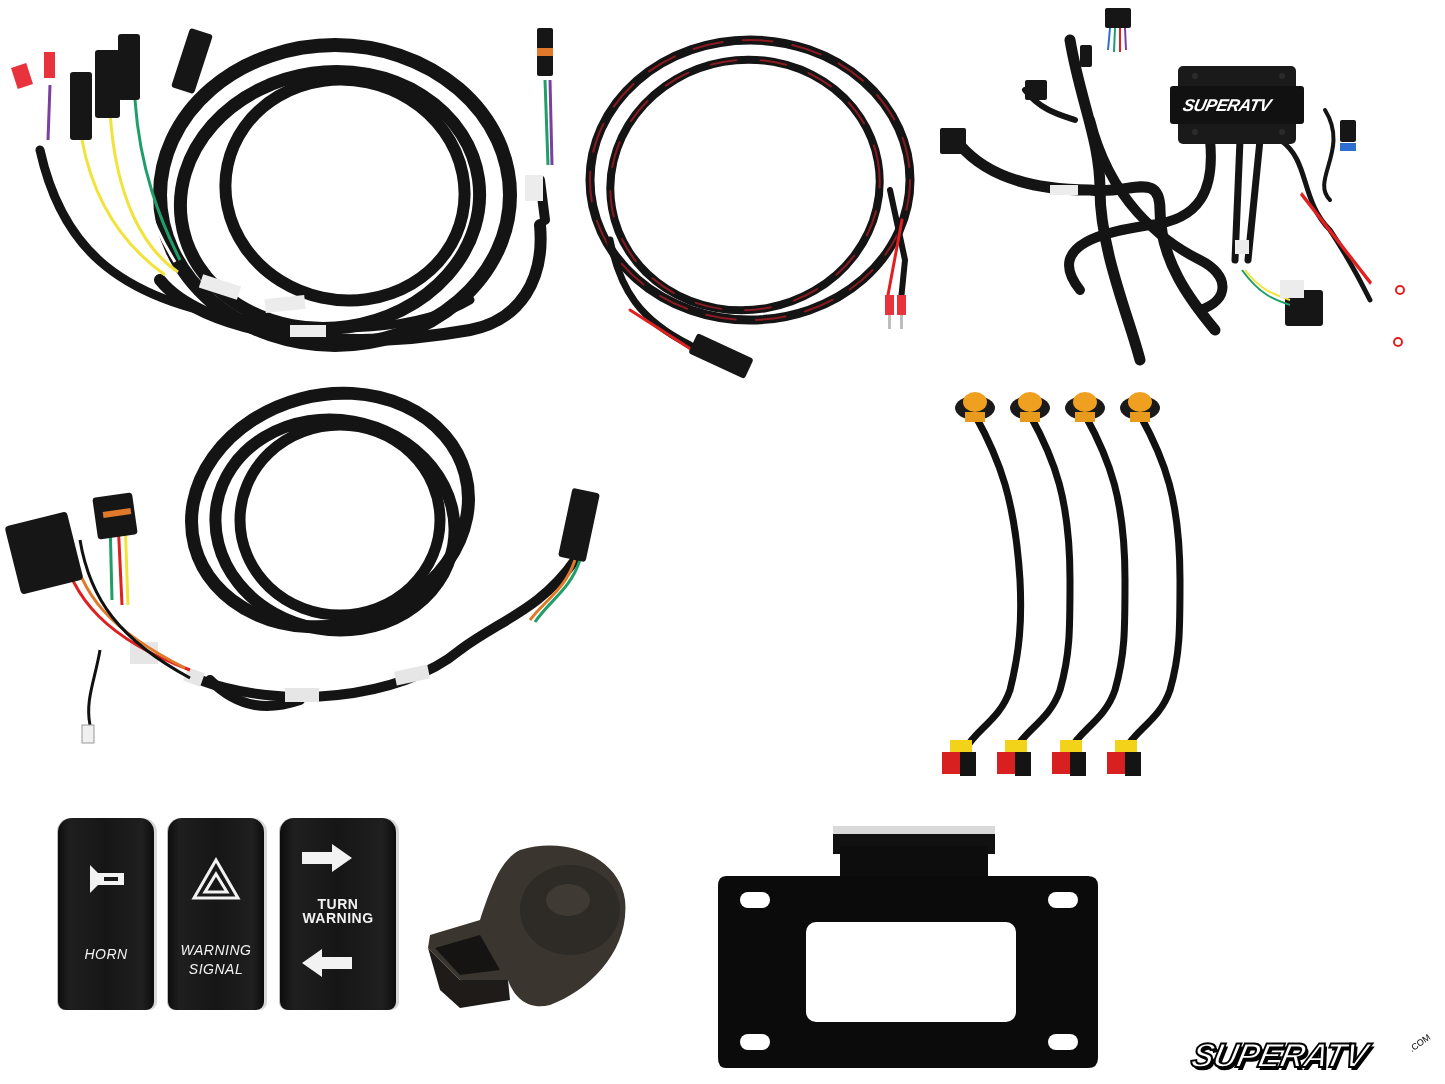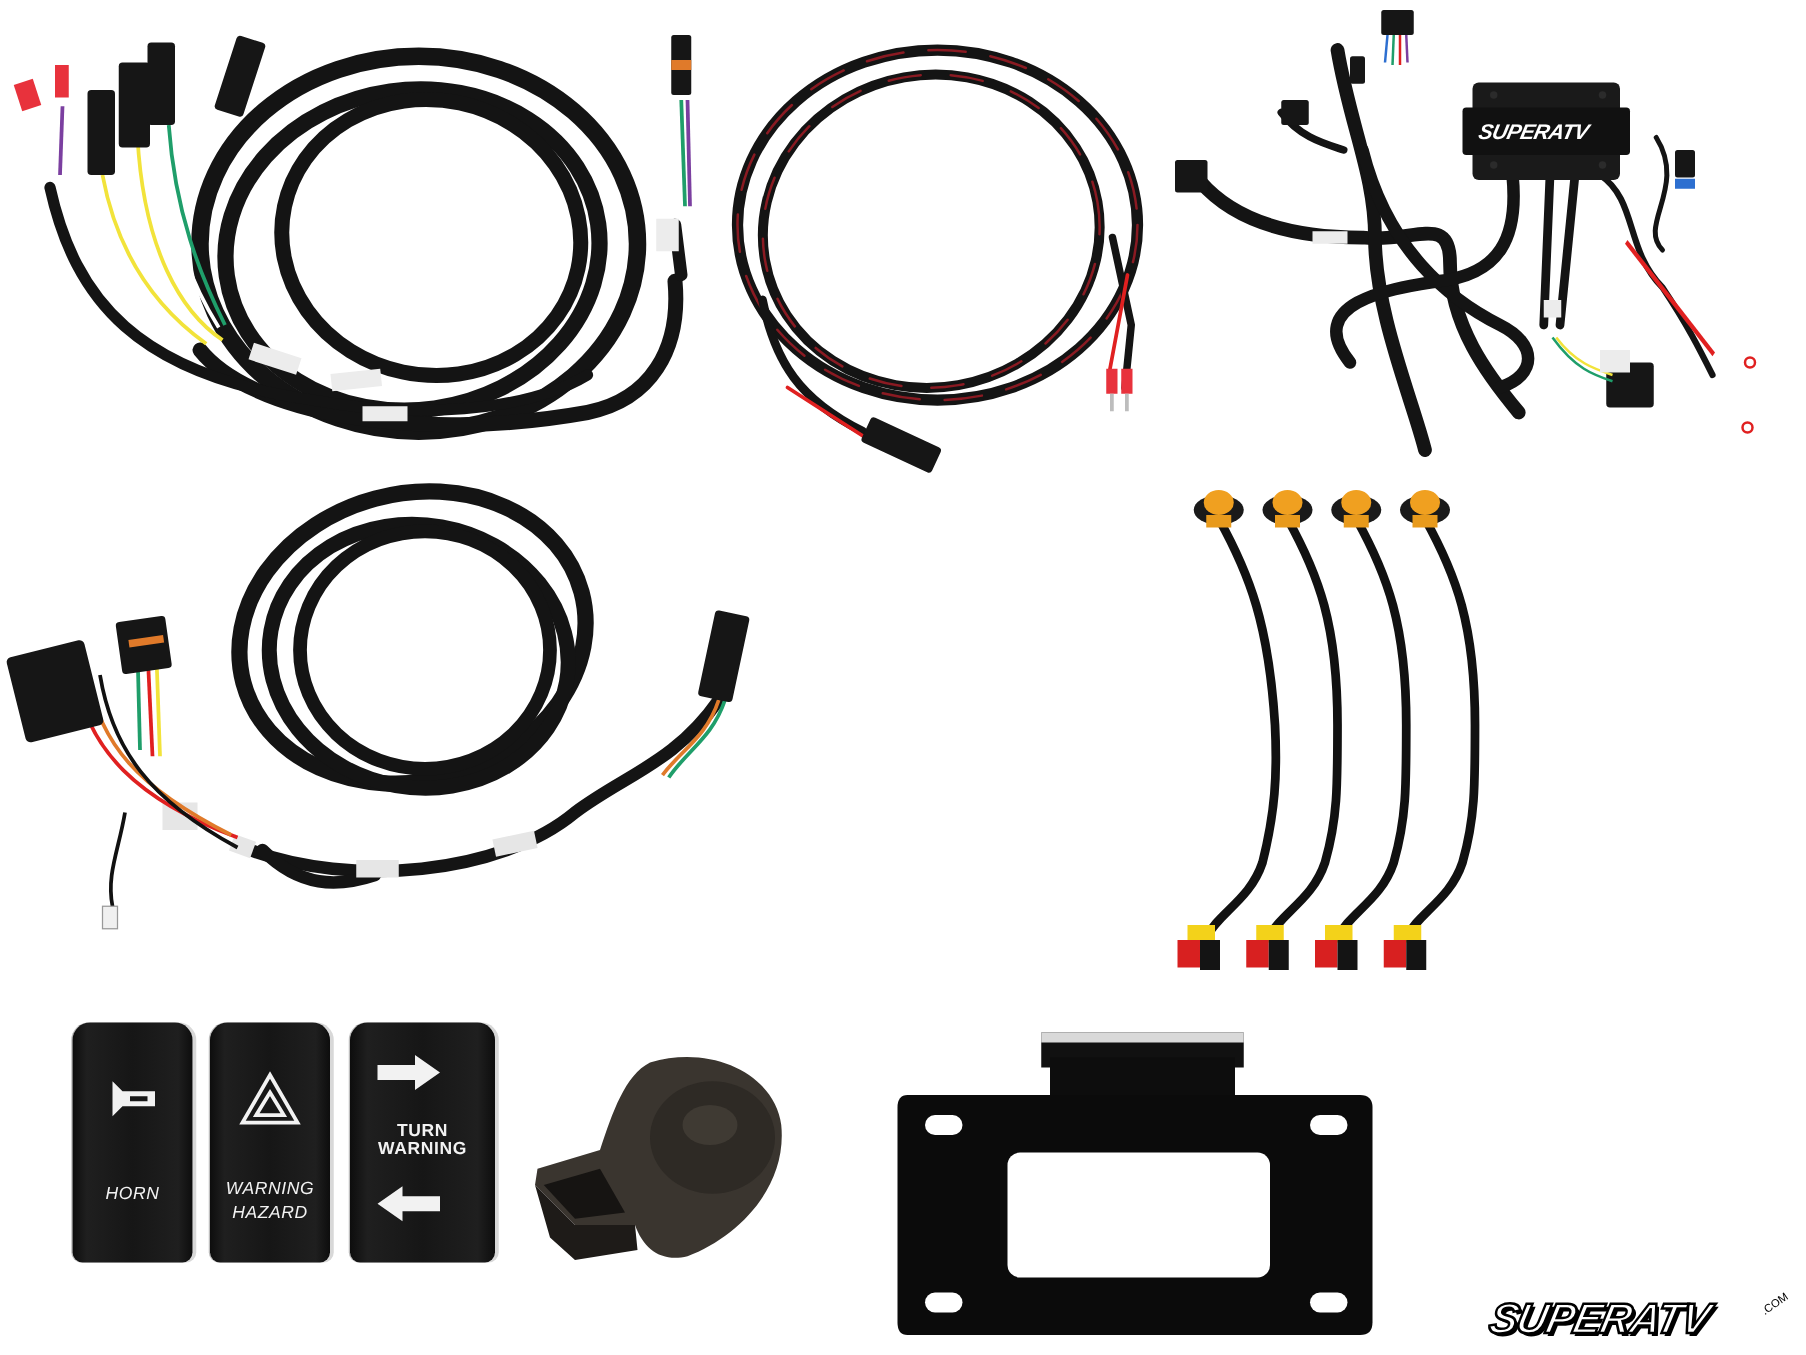--- a/index.html
+++ b/index.html
@@ -253,21 +253,21 @@
   </svg>
   <div class="lbl" style="top:128px;">HORN</div>
 </div>
 
 <div class="rocker" style="left:168px;top:818px;">
   <svg width="48" height="42" viewBox="0 0 48 42" style="position:absolute;left:24px;top:40px;">
     <path d="M24 2 L46 40 L2 40 Z" fill="none" stroke="#f2f2f2" stroke-width="3"></path>
     <path d="M24 16 L35 34 L13 34 Z" fill="none" stroke="#f2f2f2" stroke-width="3"></path>
   </svg>
   <div class="lbl" style="top:124px;">WARNING</div>
-  <div class="lbl" style="top:143px;">HAZARD</div>
+  <div class="lbl" style="top:143px;">SIGNAL</div>
 </div>
 
 <div class="rocker" style="left:280px;top:818px;padding-left:20px;">
   <svg width="50" height="28" viewBox="0 0 50 28" style="position:absolute;left:22px;top:26px;">
     <path d="M0 8 L30 8 L30 0 L50 14 L30 28 L30 20 L0 20 Z" fill="#f2f2f2"></path>
   </svg>
   <div class="lbl up" style="top:78px;">TURN</div>
   <div class="lbl up" style="top:92px;">WARNING</div>
   <svg width="50" height="28" viewBox="0 0 50 28" style="position:absolute;left:22px;top:131px;">
     <path d="M50 8 L20 8 L20 0 L0 14 L20 28 L20 20 L50 20 Z" fill="#f2f2f2"></path>

